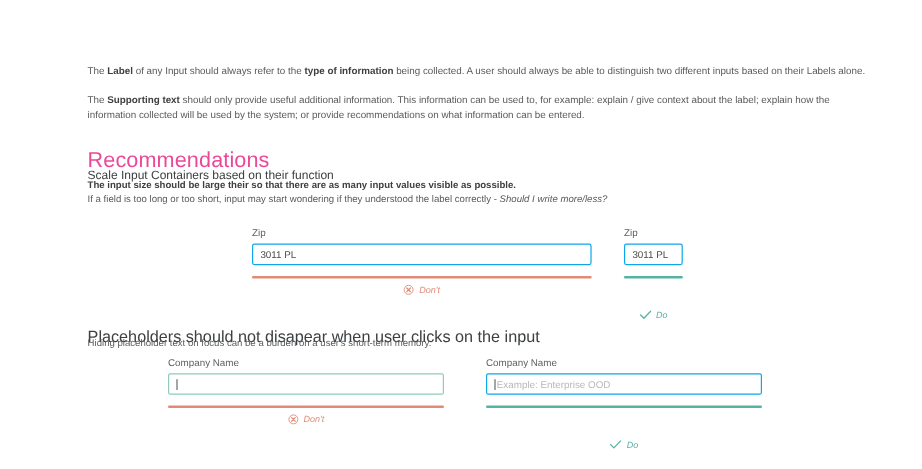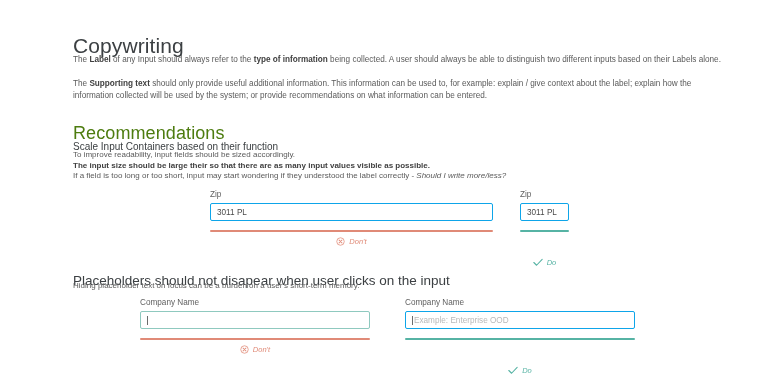--- a/index.html
+++ b/index.html
@@ -12,21 +12,21 @@
   }
   .page{position:relative;width:768px;height:391px;padding:0;box-sizing:border-box;}
 
   .h1{
     position:absolute;left:73px;top:20px;
     font-size:21px;font-weight:400;color:#3c4043;
     letter-spacing:.1px;
   }
   .h2{
     position:absolute;left:73px;top:108px;
-    font-size:18px;font-weight:400;color:#4d7c0f;
+    font-size:18px;font-weight:400;color:#ec4899;
     letter-spacing:.1px;
   }
   .h3{
     position:absolute;left:73px;top:131px;
     font-size:10px;font-weight:400;color:#3c4043;
   }
   .h3b{
     position:absolute;left:73px;top:259px;
     font-size:13.5px;font-weight:400;color:#3c4043;
   }
@@ -94,32 +94,30 @@
   #zip-bad{left:210px;top:190px;width:283px;}
   #zip-good{left:520px;top:190px;width:49px;}
   #comp-bad{left:140px;top:298px;width:230px;}
   #comp-good{left:405px;top:298px;width:230px;}
 </style>
 </head>
 <body>
 
 <div class="page">
 
-  <h1 class="h1">Copywriting</h1>
 
   <p class="para p2"><span>The </span><b>Supporting text</b><span> should only provide useful additional information. This information can be used to, for example: explain / give context about the label; explain how the information collected will be used by the system; or provide recommendations on what information can be entered.</span></p>
 
   <p class="para p1"><span>The </span><b>Label</b><span> of any Input should always refer to the </span><b>type of information</b><span> being collected. A user should always be able to distinguish two different inputs based on their Labels alone.</span></p>
 
   <h2 class="h2">Recommendations</h2>
 
   <h3 class="h3">Scale Input Containers based on their function</h3>
 
   <div class="bullets">
-    <div>To improve readability, input fields should be sized accordingly.</div>
     <div class="strong">The input size should be large their so that there are as many input values visible as possible.</div>
     <div><span>If a field is too long or too short, input may start wondering if they understood the label correctly - </span><span class="ital">Should I write more/less?</span></div>
   </div>
 
   <div class="blk" id="zip-bad">
     <label class="field-label">Zip</label>
     <div class="input-box">
       <span>3011 PL</span>
     </div>
     <div class="accent bad"></div>

